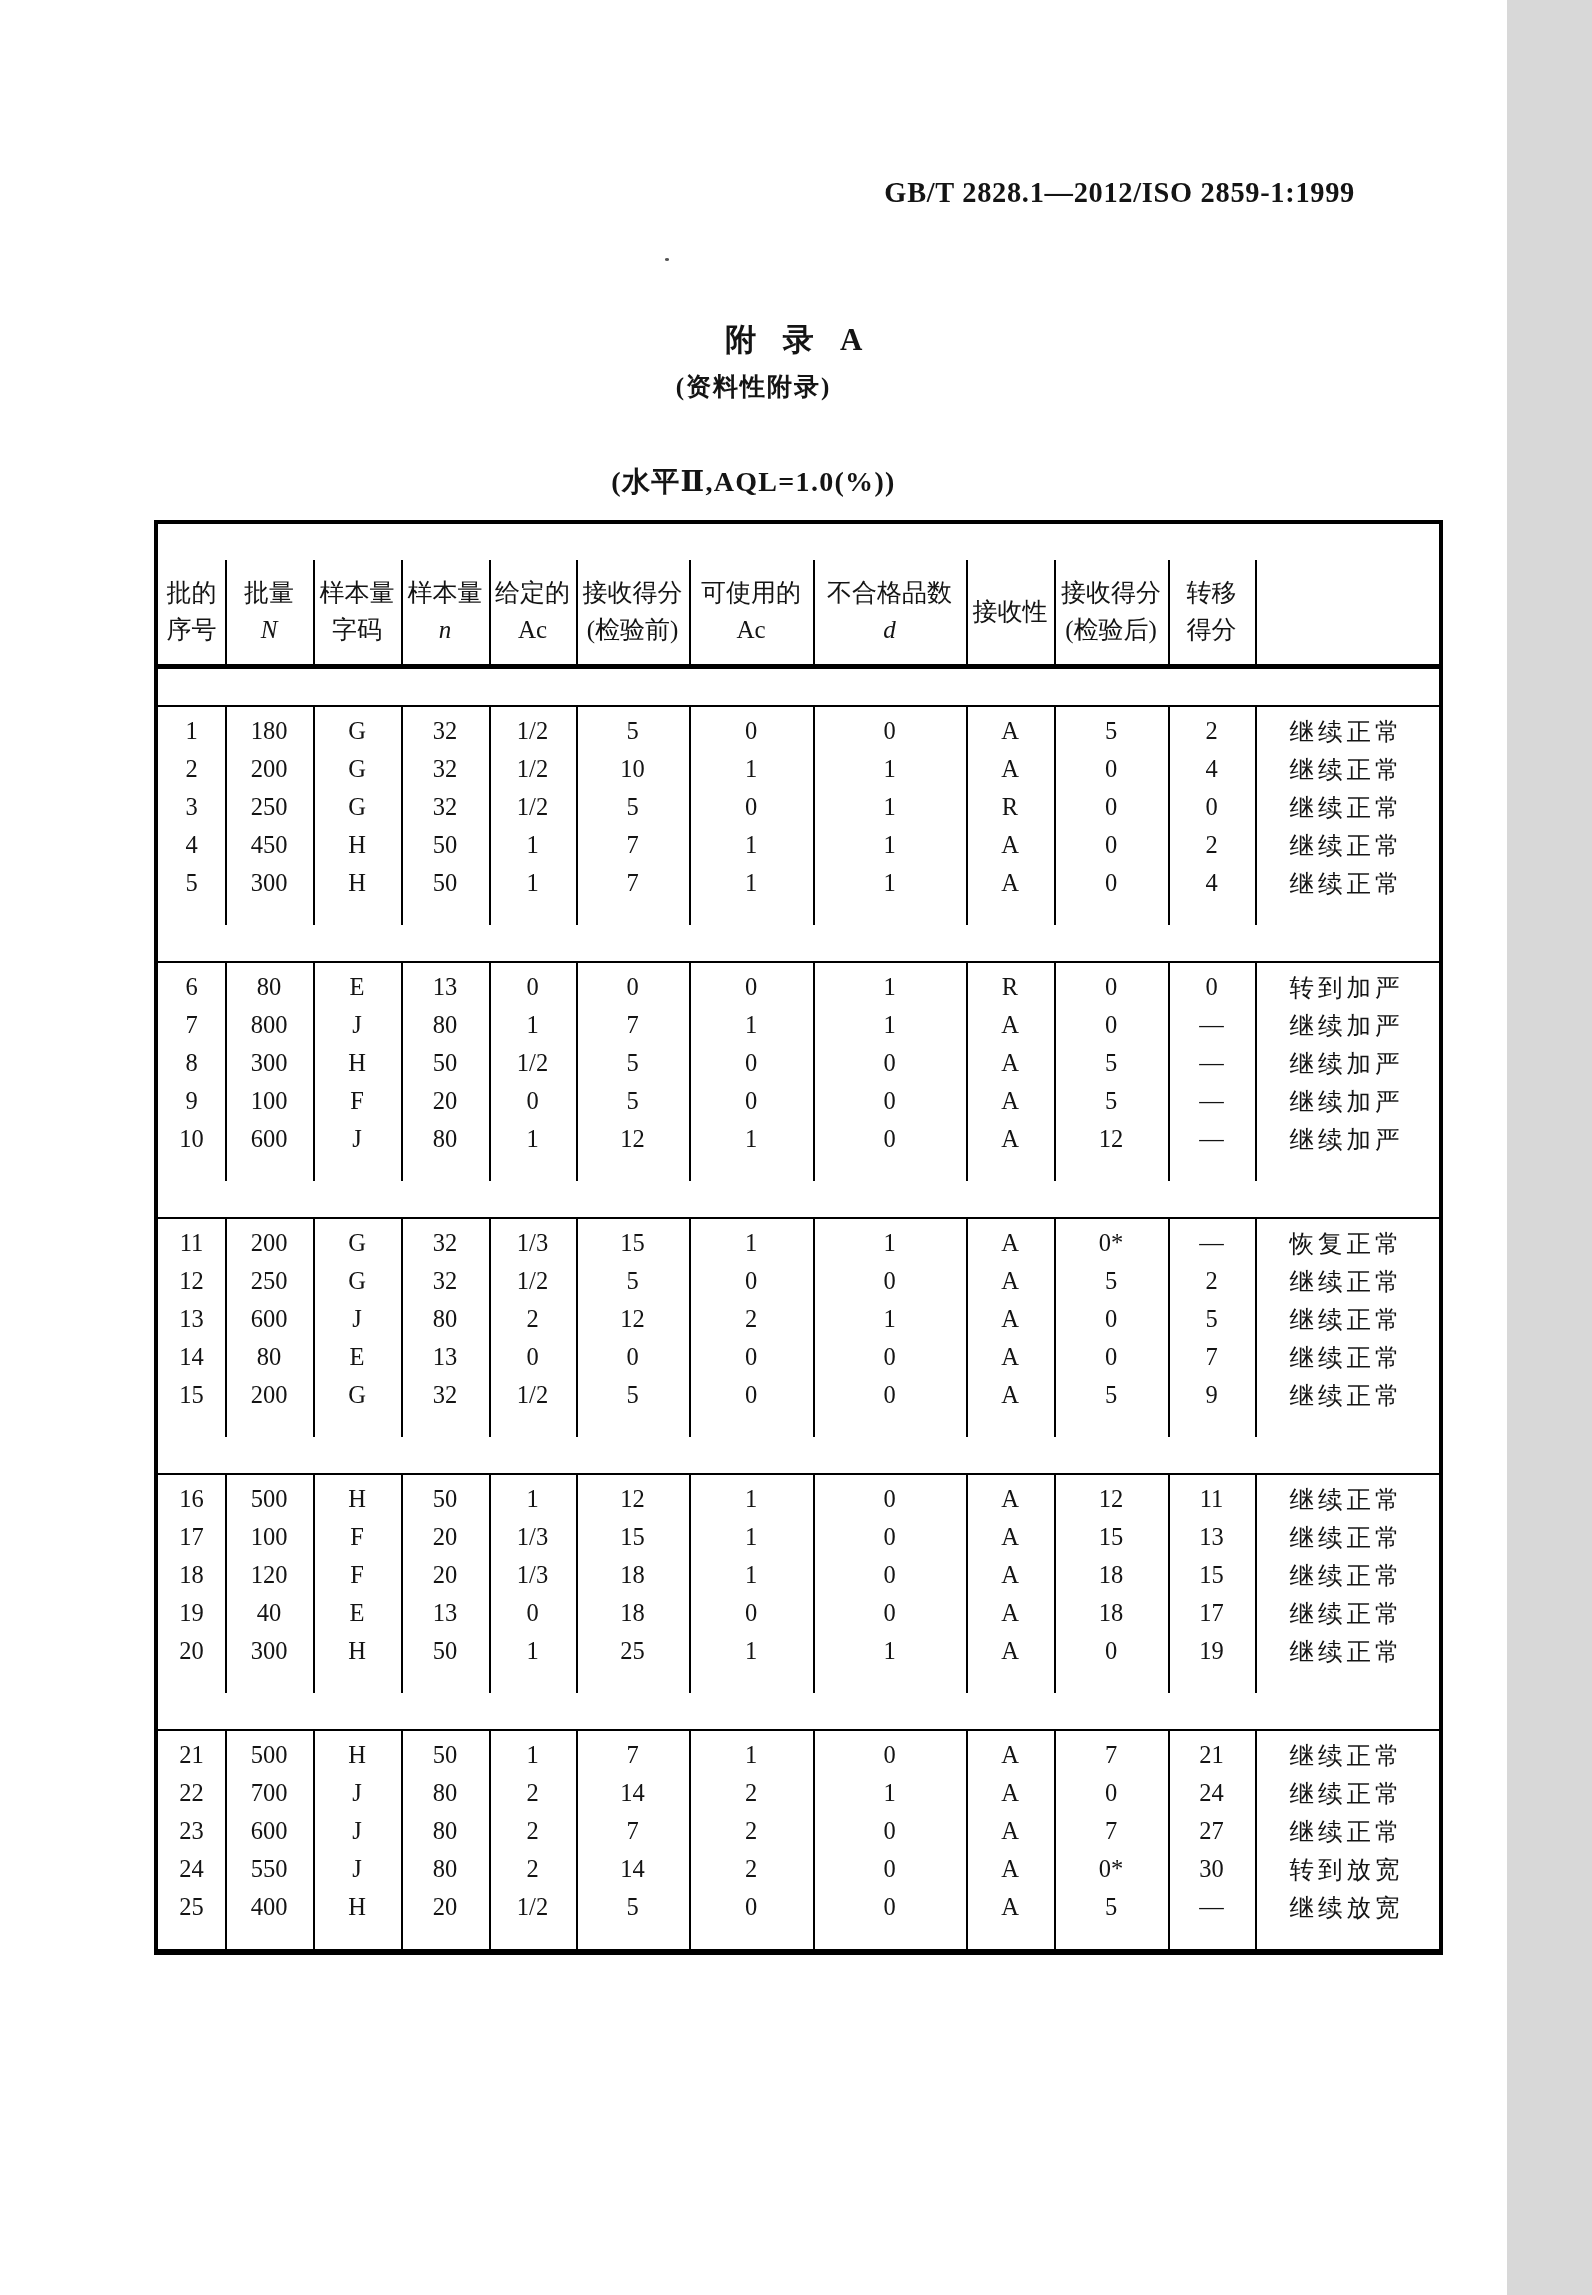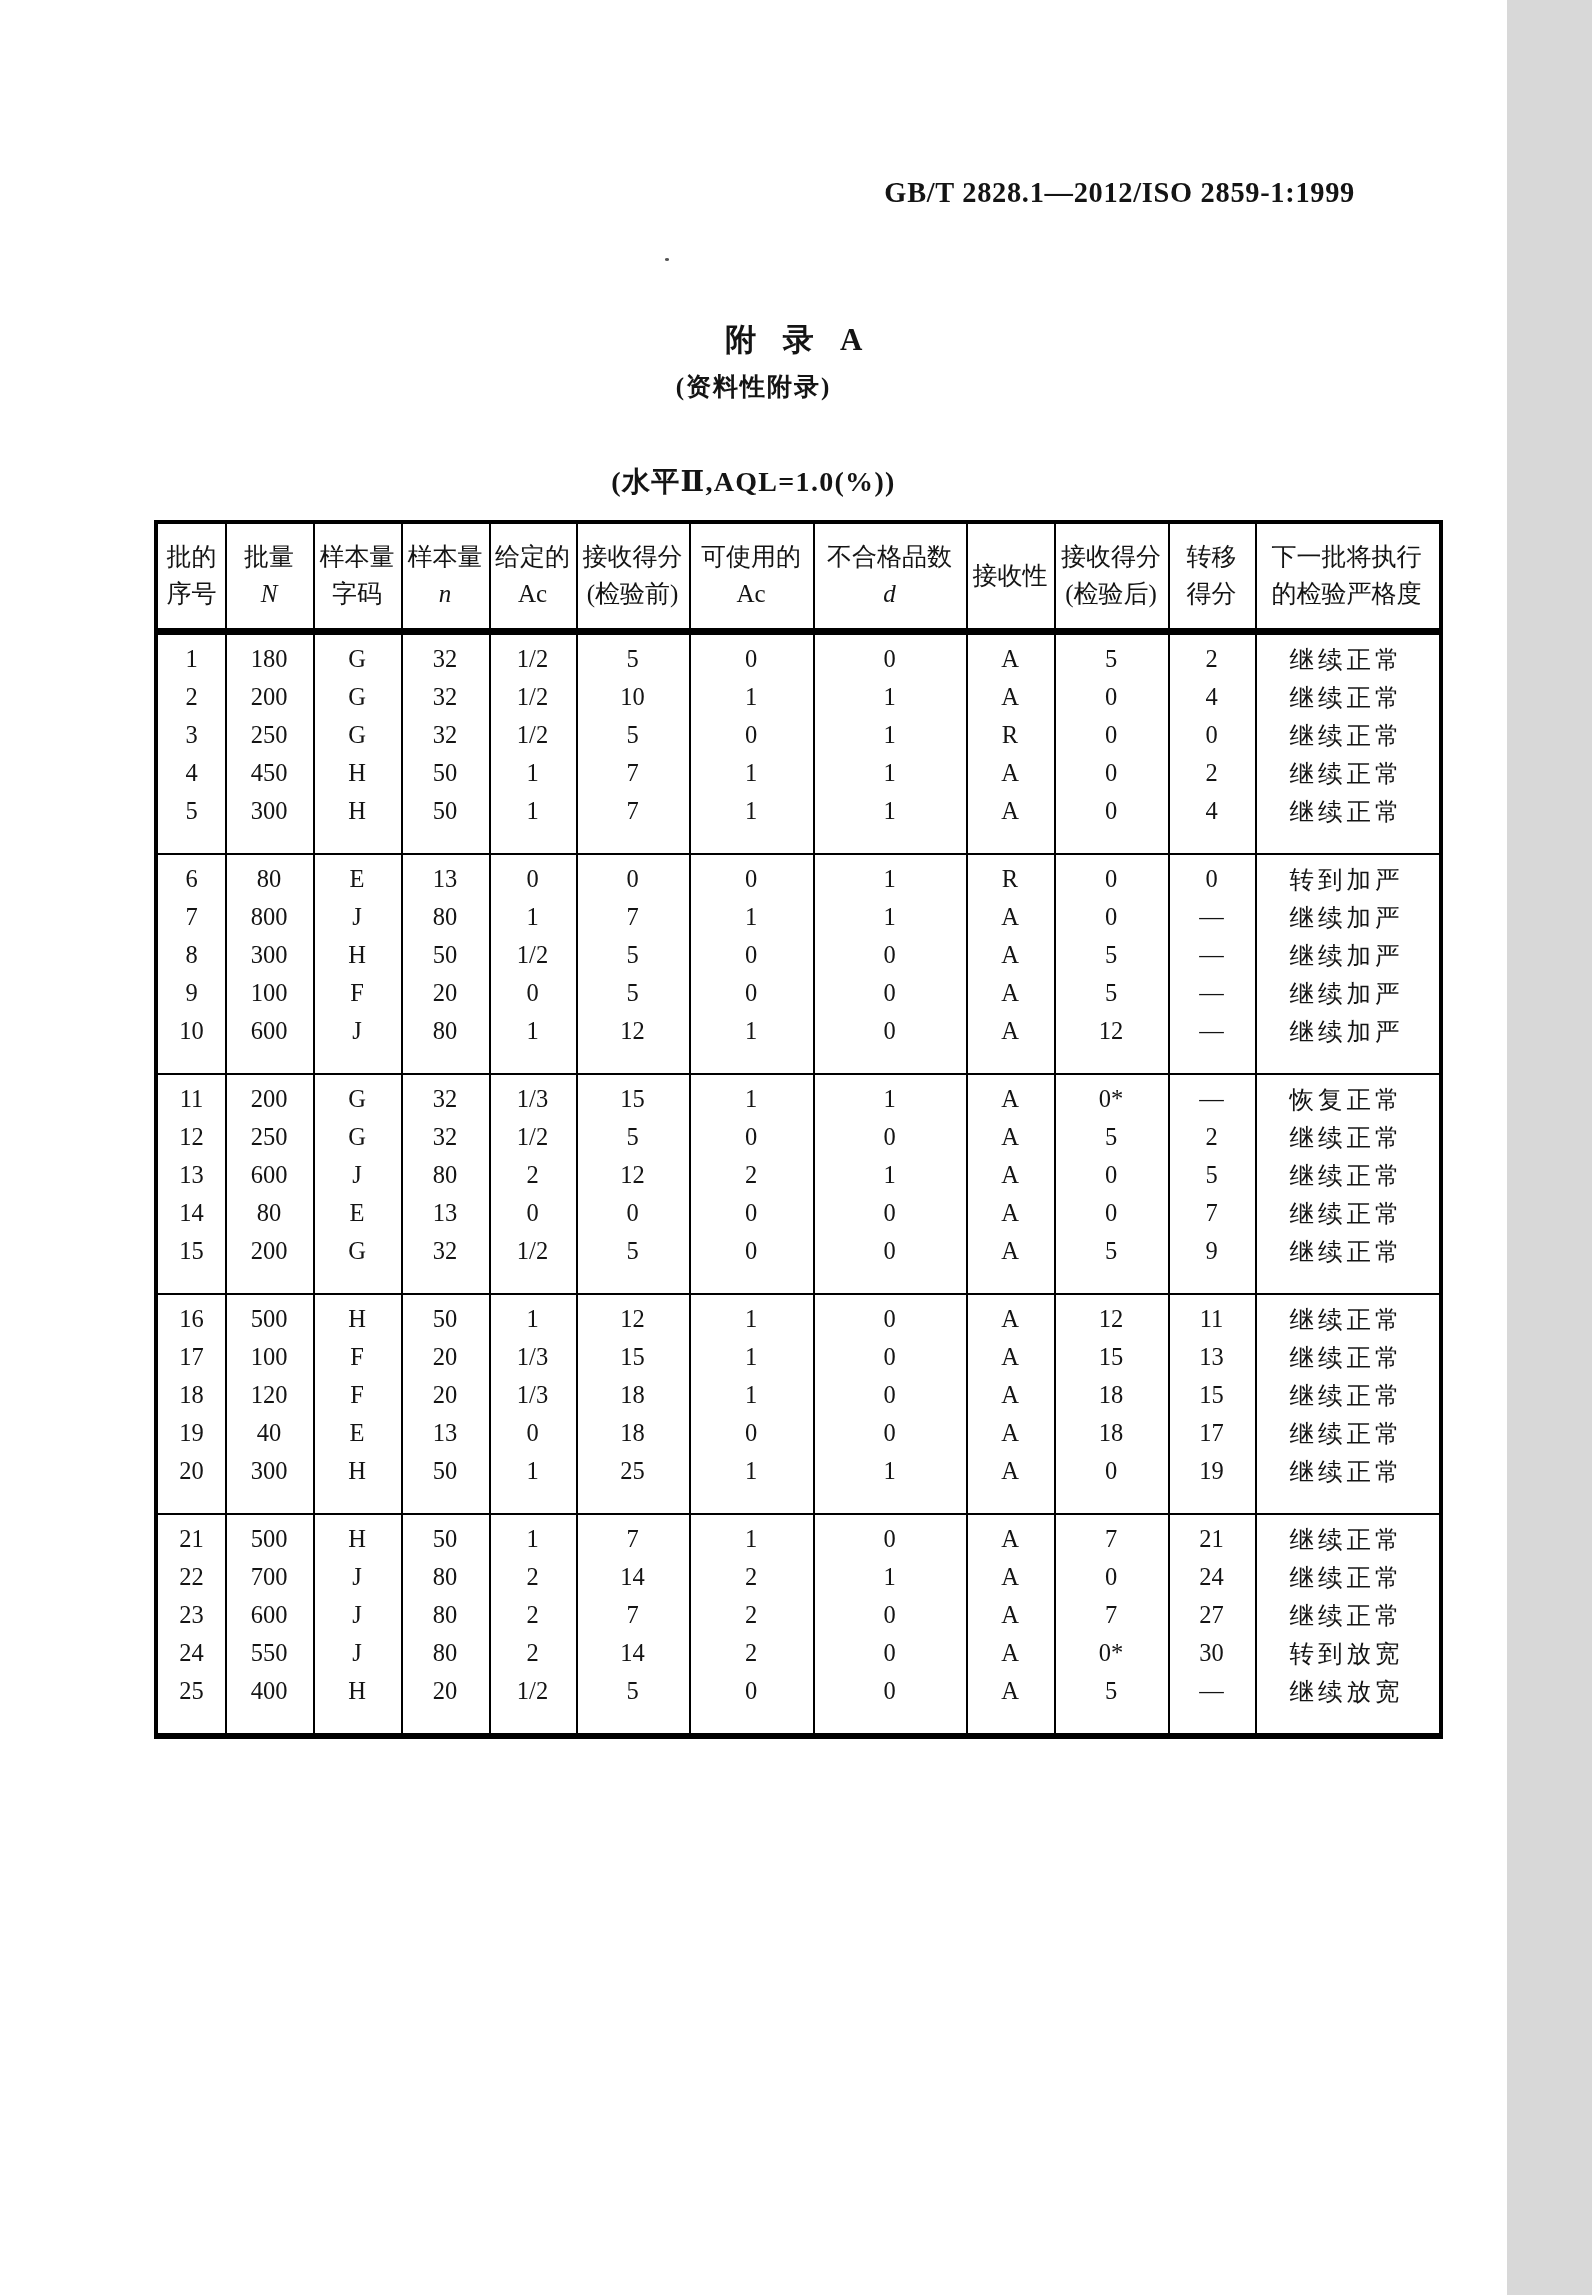--- a/index.html
+++ b/index.html
@@ -43,20 +43,21 @@
     background-image:
       linear-gradient(#000,#000),linear-gradient(#000,#000),linear-gradient(#000,#000),
       linear-gradient(#000,#000),linear-gradient(#000,#000),linear-gradient(#000,#000),
       linear-gradient(#000,#000),linear-gradient(#000,#000),linear-gradient(#000,#000),
       linear-gradient(#000,#000),linear-gradient(#000,#000);
     background-repeat:no-repeat;
     background-size:2px 100%,2px 100%,2px 100%,2px 100%,2px 100%,2px 100%,2px 100%,2px 100%,2px 100%,2px 100%,2px 100%;
     background-position:
       67px 0,155px 0,243px 0,331px 0,418px 0,531px 0,
       655px 0,808px 0,896px 0,1010px 0,1097px 0;
+    margin-top: 36px;
   }
   .thead{
     display:grid;
     grid-template-columns:67px 88px 88px 88px 87px 113px 124px 153px 88px 114px 87px 183px;
     height:104px;
     border-bottom:5.3px solid #000;
     box-sizing:content-box;
   }
   .hcell{
     display:flex;flex-direction:column;
@@ -145,24 +146,20 @@
           <div>接收性</div>
         </div>
         <div class="hcell">
           <div>接收得分</div>
           <div>(检验后)</div>
         </div>
         <div class="hcell">
           <div>转移</div>
           <div>得分</div>
         </div>
-        <div class="hcell">
-          <div>下一批将执行</div>
-          <div>的检验严格度</div>
-        </div>
       </div>
     <div class="tgroup vlines">
         <div class="cell">1</div>
         <div class="cell">180</div>
         <div class="cell">G</div>
         <div class="cell">32</div>
         <div class="cell">1/2</div>
         <div class="cell">5</div>
         <div class="cell">0</div>
         <div class="cell">0</div>

